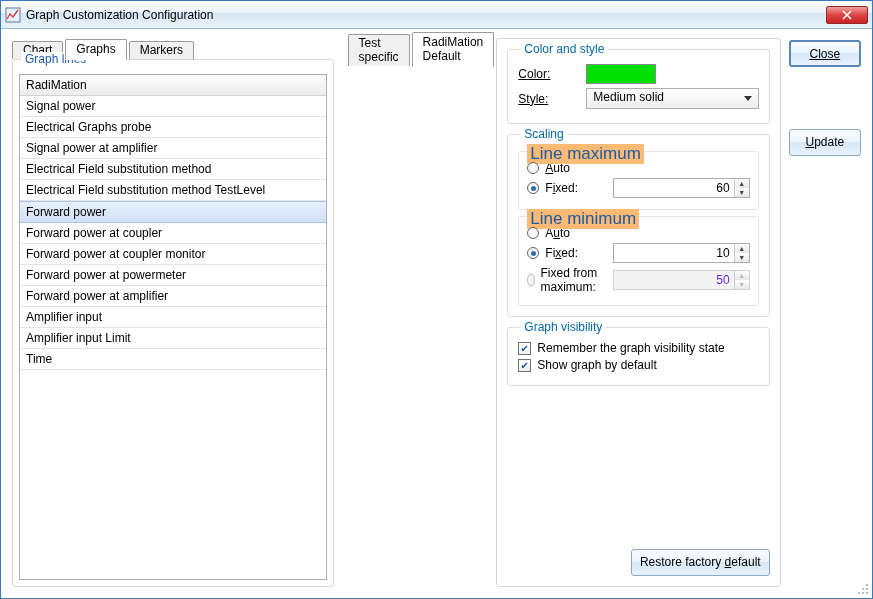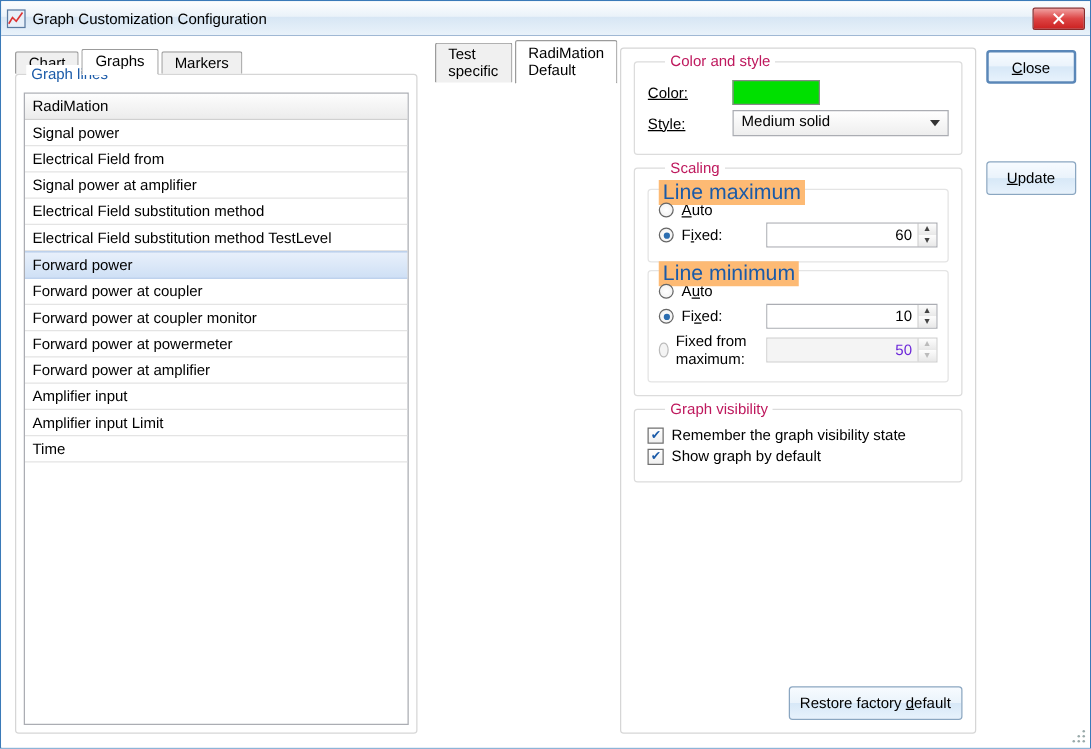--- a/index.html
+++ b/index.html
@@ -184,24 +184,24 @@
 
   .inner-group {
     border: 1px solid #dcdcdc;
     border-radius: 3px;
     padding: 10px 10px 10px 10px;
     position: relative;
   }
   .inner-group .group-label {
     position: absolute;
     top: -8px;
-    left: 24px;
+    left: 12px;
     background: #fff;
     padding: 0 4px;
-    color: #be185d;
+    color: #0369a1;
   }
 
   .row {
     display: flex;
     align-items: center;
     gap: 8px;
     margin: 4px 0;
   }
   .lbl { width: 60px; }
 
@@ -362,21 +362,21 @@
           <div class="tab inactive">Chart</div>
           <div class="tab active">Graphs</div>
           <div class="tab inactive">Markers</div>
         </div>
         <div class="fieldset graph-lines-box" style="flex:1;">
           <span class="fieldset-label">Graph lines</span>
           <div class="listbox">
             <div class="list-header">RadiMation</div>
             <div id="list-rows">
                 <div class="list-row">Signal power</div>
-                <div class="list-row">Electrical Field from</div>
+                <div class="list-row">Electrical Graphs probe</div>
                 <div class="list-row">Signal power at amplifier</div>
                 <div class="list-row">Electrical Field substitution method</div>
                 <div class="list-row">Electrical Field substitution method TestLevel</div>
                 <div class="list-row selected">Forward power</div>
                 <div class="list-row">Forward power at coupler</div>
                 <div class="list-row">Forward power at coupler monitor</div>
                 <div class="list-row">Forward power at powermeter</div>
                 <div class="list-row">Forward power at amplifier</div>
                 <div class="list-row">Amplifier input</div>
                 <div class="list-row">Amplifier input Limit</div>
@@ -474,21 +474,21 @@
             </div>
           </div>
 
           <div class="restore-row">
             <div class="win-btn">Restore factory <u>d</u>efault</div>
           </div>
         </div>
       </div>
 
       <div class="right-col">
-        <div class="win-btn" style="border:2px solid #5a87b8;"><u>C</u>lose</div>
+        <div class="win-btn" style="border:2px solid #5a87b8;text-decoration:underline;"><u>C</u>lose</div>
         <div class="win-btn"><u>U</u>pdate</div>
       </div>
 
     </div>
 
     <svg class="resize-grip" viewBox="0 0 14 14">
       <circle cx="12" cy="4" r="1" fill="#9aa"></circle>
       <circle cx="8" cy="8" r="1" fill="#9aa"></circle>
       <circle cx="12" cy="8" r="1" fill="#9aa"></circle>
       <circle cx="4" cy="12" r="1" fill="#9aa"></circle>

